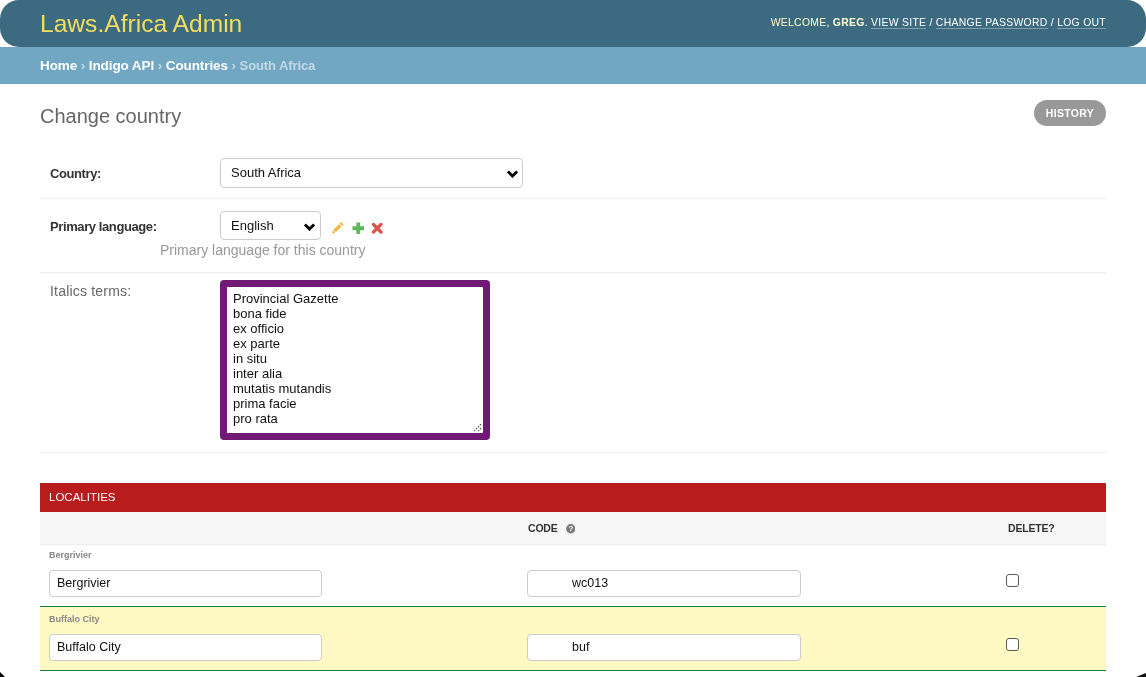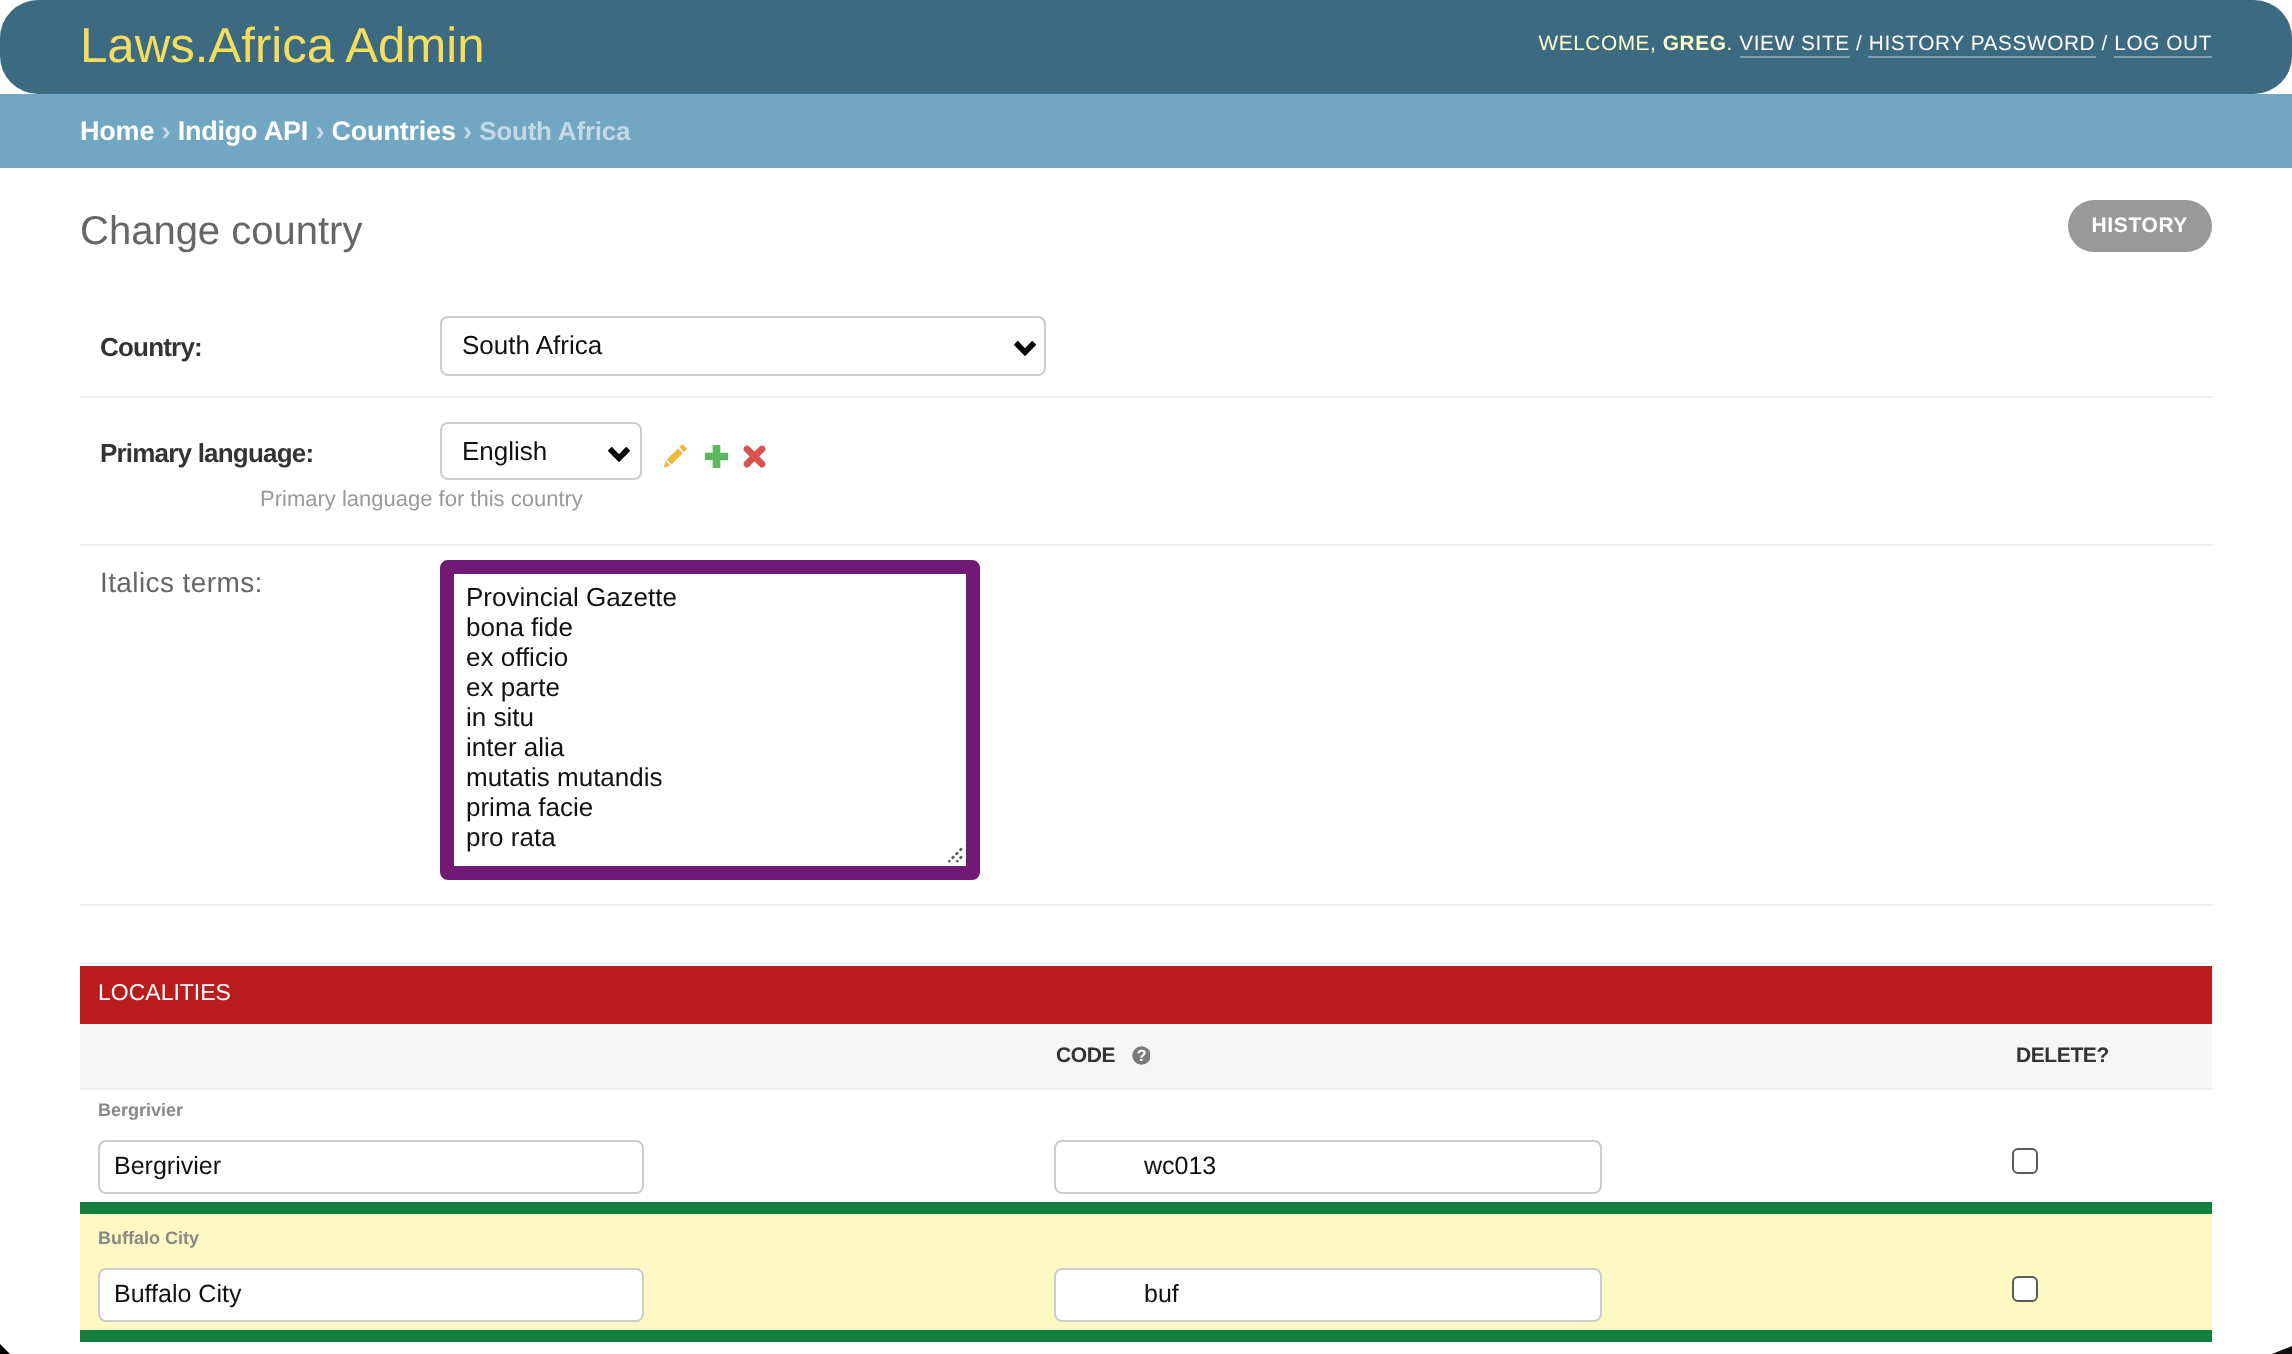--- a/index.html
+++ b/index.html
@@ -124,22 +124,22 @@
 }
 .selbox svg.chev {
   position: absolute;
   right: 8px;
   top: 11px;
 }
 .row2-field { display: inline-block; vertical-align: top; margin-top: 2px; }
 .icons { display: inline-block; vertical-align: top; margin-top: 12.5px; margin-left: 10px; }
 .icons svg { margin-right: 8.5px; vertical-align: top; }
 .help {
-  margin: 4px 0 0 80px;
-  font-size: 11px;
+  margin: 4px 0 0 110px;
+  font-size: 14px;
   line-height: 13px;
   color: #999;
 }
 .ta {
   display: inline-block;
   vertical-align: top;
   width: 270px;
   height: 160px;
   border: 7px solid #701a75;
   border-radius: 4px;
@@ -169,21 +169,21 @@
   border-bottom: 1px solid #eee;
   height: 33px;
   position: relative;
   font-size: 10.5px;
   font-weight: bold;
   letter-spacing: -0.2px;
   color: #333;
 }
 .ig-thead .th { position: absolute; top: 10px; }
 .ig-thead svg { vertical-align: -1.5px; margin-left: 5.5px; }
-.irow { position: relative; border-bottom: 6px solid #15803d; }
+.irow { position: relative; border-bottom: 1px solid #15803d; }
 .irow.r1 { height: 62px; background: #fff; }
 .irow.r2 { height: 64px; background: #fef9c3; }
 .minilabel {
   position: absolute;
   left: 9px;
   top: 4.5px;
   font-size: 9px;
   font-weight: bold;
   color: #888;
 }
@@ -216,21 +216,21 @@
 .cur-left { position: absolute; left: 0; bottom: 0; width: 0; height: 0;
   border-left: 5px solid #000; border-top: 5px solid transparent; }
 .cur-right { position: absolute; right: 0; bottom: 0; width: 0; height: 0;
   border-right: 10px solid #111; border-top: 4px solid transparent; }
 </style>
 </head>
 <body>
 
 <div id="header">
   <h1 id="site-name">Laws.Africa Admin</h1>
-  <div id="user-tools">WELCOME, <b>GREG</b>. <a>VIEW SITE</a> <span class="sep">/</span> <a>HISTORY PASSWORD</a> <span class="sep">/</span> <a>LOG OUT</a></div>
+  <div id="user-tools">WELCOME, <b>GREG</b>. <a>VIEW SITE</a> <span class="sep">/</span> <a>CHANGE PASSWORD</a> <span class="sep">/</span> <a>LOG OUT</a></div>
 </div>
 
 <div class="breadcrumbs"><a>Home</a> › <a>Indigo API</a> › <a>Countries</a> › <span style="font-size:13px;">South Africa</span></div>
 
 <div id="content">
   <h1 class="title">Change country</h1>
   <div class="object-tools"><span class="pill">HISTORY</span></div>
 
   <div class="form-row" style="height:51px;">
     <label>Country:</label><span class="selbox" style="width:303px;">South Africa<svg class="chev" width="11" height="8" viewBox="0 0 11 8" style="right:4px; top:10.5px;">

